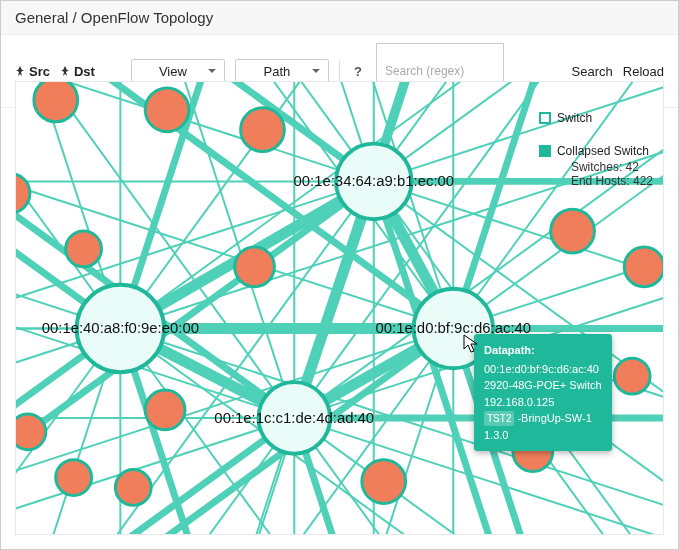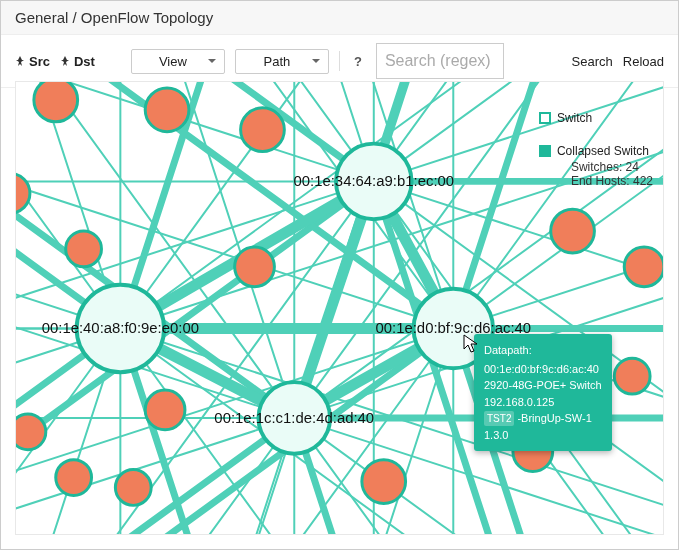--- a/index.html
+++ b/index.html
@@ -5,33 +5,33 @@
 html,body{margin:0;padding:0;font-family:"Segoe UI",Arial,sans-serif;font-size:13px;color:#222;background:#f4f4f4}
 #frame{width:679px;height:550px;position:relative;background:#fff;border:1px solid #ccc;box-sizing:border-box;overflow:hidden}
 #titlebar{padding:8px 14px;font-size:15px;font-weight:400;color:#333;border-bottom:1px solid #eee;background:#f7f7f7}
 #toolbar{display:flex;align-items:center;gap:10px;padding:8px 14px;border-bottom:1px solid #eee}
 .pin{display:flex;gap:4px;font-weight:600;cursor:pointer}
 .pin svg{width:10px;height:10px}
 .dd{border:1px solid #ccc;background:#fff;padding:4px 26px 4px 16px;border-radius:2px;cursor:pointer;position:relative;min-width:50px;text-align:center}
 .dd::after{content:"";position:absolute;right:8px;top:50%;margin-top:-2px;border:4px solid transparent;border-top-color:#666}
 .sep{width:1px;height:20px;background:#ddd}
 .qm{font-weight:700;color:#555;cursor:pointer;padding:0 4px}
-.search-input{border:1px solid #ccc;padding:8px 8px;width:110px;font-size:16px;color:#333}
+.search-input{border:1px solid #ccc;padding:20px 8px;width:110px;font-size:12px;color:#333}
 .search-input::placeholder{color:#aaa}
 .link{color:#222;cursor:pointer}
 #canvas{position:absolute;left:14px;right:14px;top:80px;bottom:14px;background:#fff;overflow:hidden;border:1px solid #e8e8e8}
 #canvas svg{position:absolute;inset:0}
 .legend{position:absolute;top:6px;right:10px;background:rgba(255,255,255,0);padding:4px;font-size:12px}
 .legend-row{display:flex;align-items:center;gap:6px;margin:19px 0}
 .sq{width:12px;height:12px;border:2px solid #1fb89a;box-sizing:border-box}
 .sq.fill{background:#1fb89a}
 .sq.host{background:#f07e5a;border-color:#f07e5a}
 .stats{position:absolute;top:78px;right:10px;font-size:12px;color:#333}
 .tooltip{position:absolute;background:#1fb89a;color:#fff;padding:8px 10px;border-radius:3px;font-size:11px;line-height:1.5;box-shadow:0 2px 6px rgba(0,0,0,.3)}
-.tooltip .hdr{font-weight:400;margin-bottom:2px}
+.tooltip .hdr{font-weight:700;margin-bottom:2px}
 .tag{display:inline-block;background:rgba(255,255,255,.25);border-radius:2px;padding:0 3px;margin-right:3px;font-size:10px}
 .cursor{position:absolute;width:16px;height:20px;pointer-events:none}
 </style>
 </head>
 <body>
 <div id="frame">
 
 <div id="titlebar">General / OpenFlow Topology</div>
 
 <div id="toolbar">
@@ -184,21 +184,21 @@
           <span class="sq"></span>
           <span>Switch</span>
         </div>
     <div class="legend-row">
           <span class="sq fill"></span>
           <span>Collapsed Switch</span>
         </div>
   </div>
 
   <div class="stats">
-    <div>Switches: 24</div>
+    <div>Switches: 42</div>
     <div>End Hosts: 422</div>
   </div>
 
   <div class="tooltip" style="left:458px;top:252px">
     <div class="hdr">Datapath:</div>
     <div>00:1e:d0:bf:9c:d6:ac:40</div>
     <div>2920-48G-POE+ Switch</div>
     <div>192.168.0.125</div>
     <div><span class="tag">TST2</span><span>-BringUp-SW-1</span></div>
     <div>1.3.0</div>

